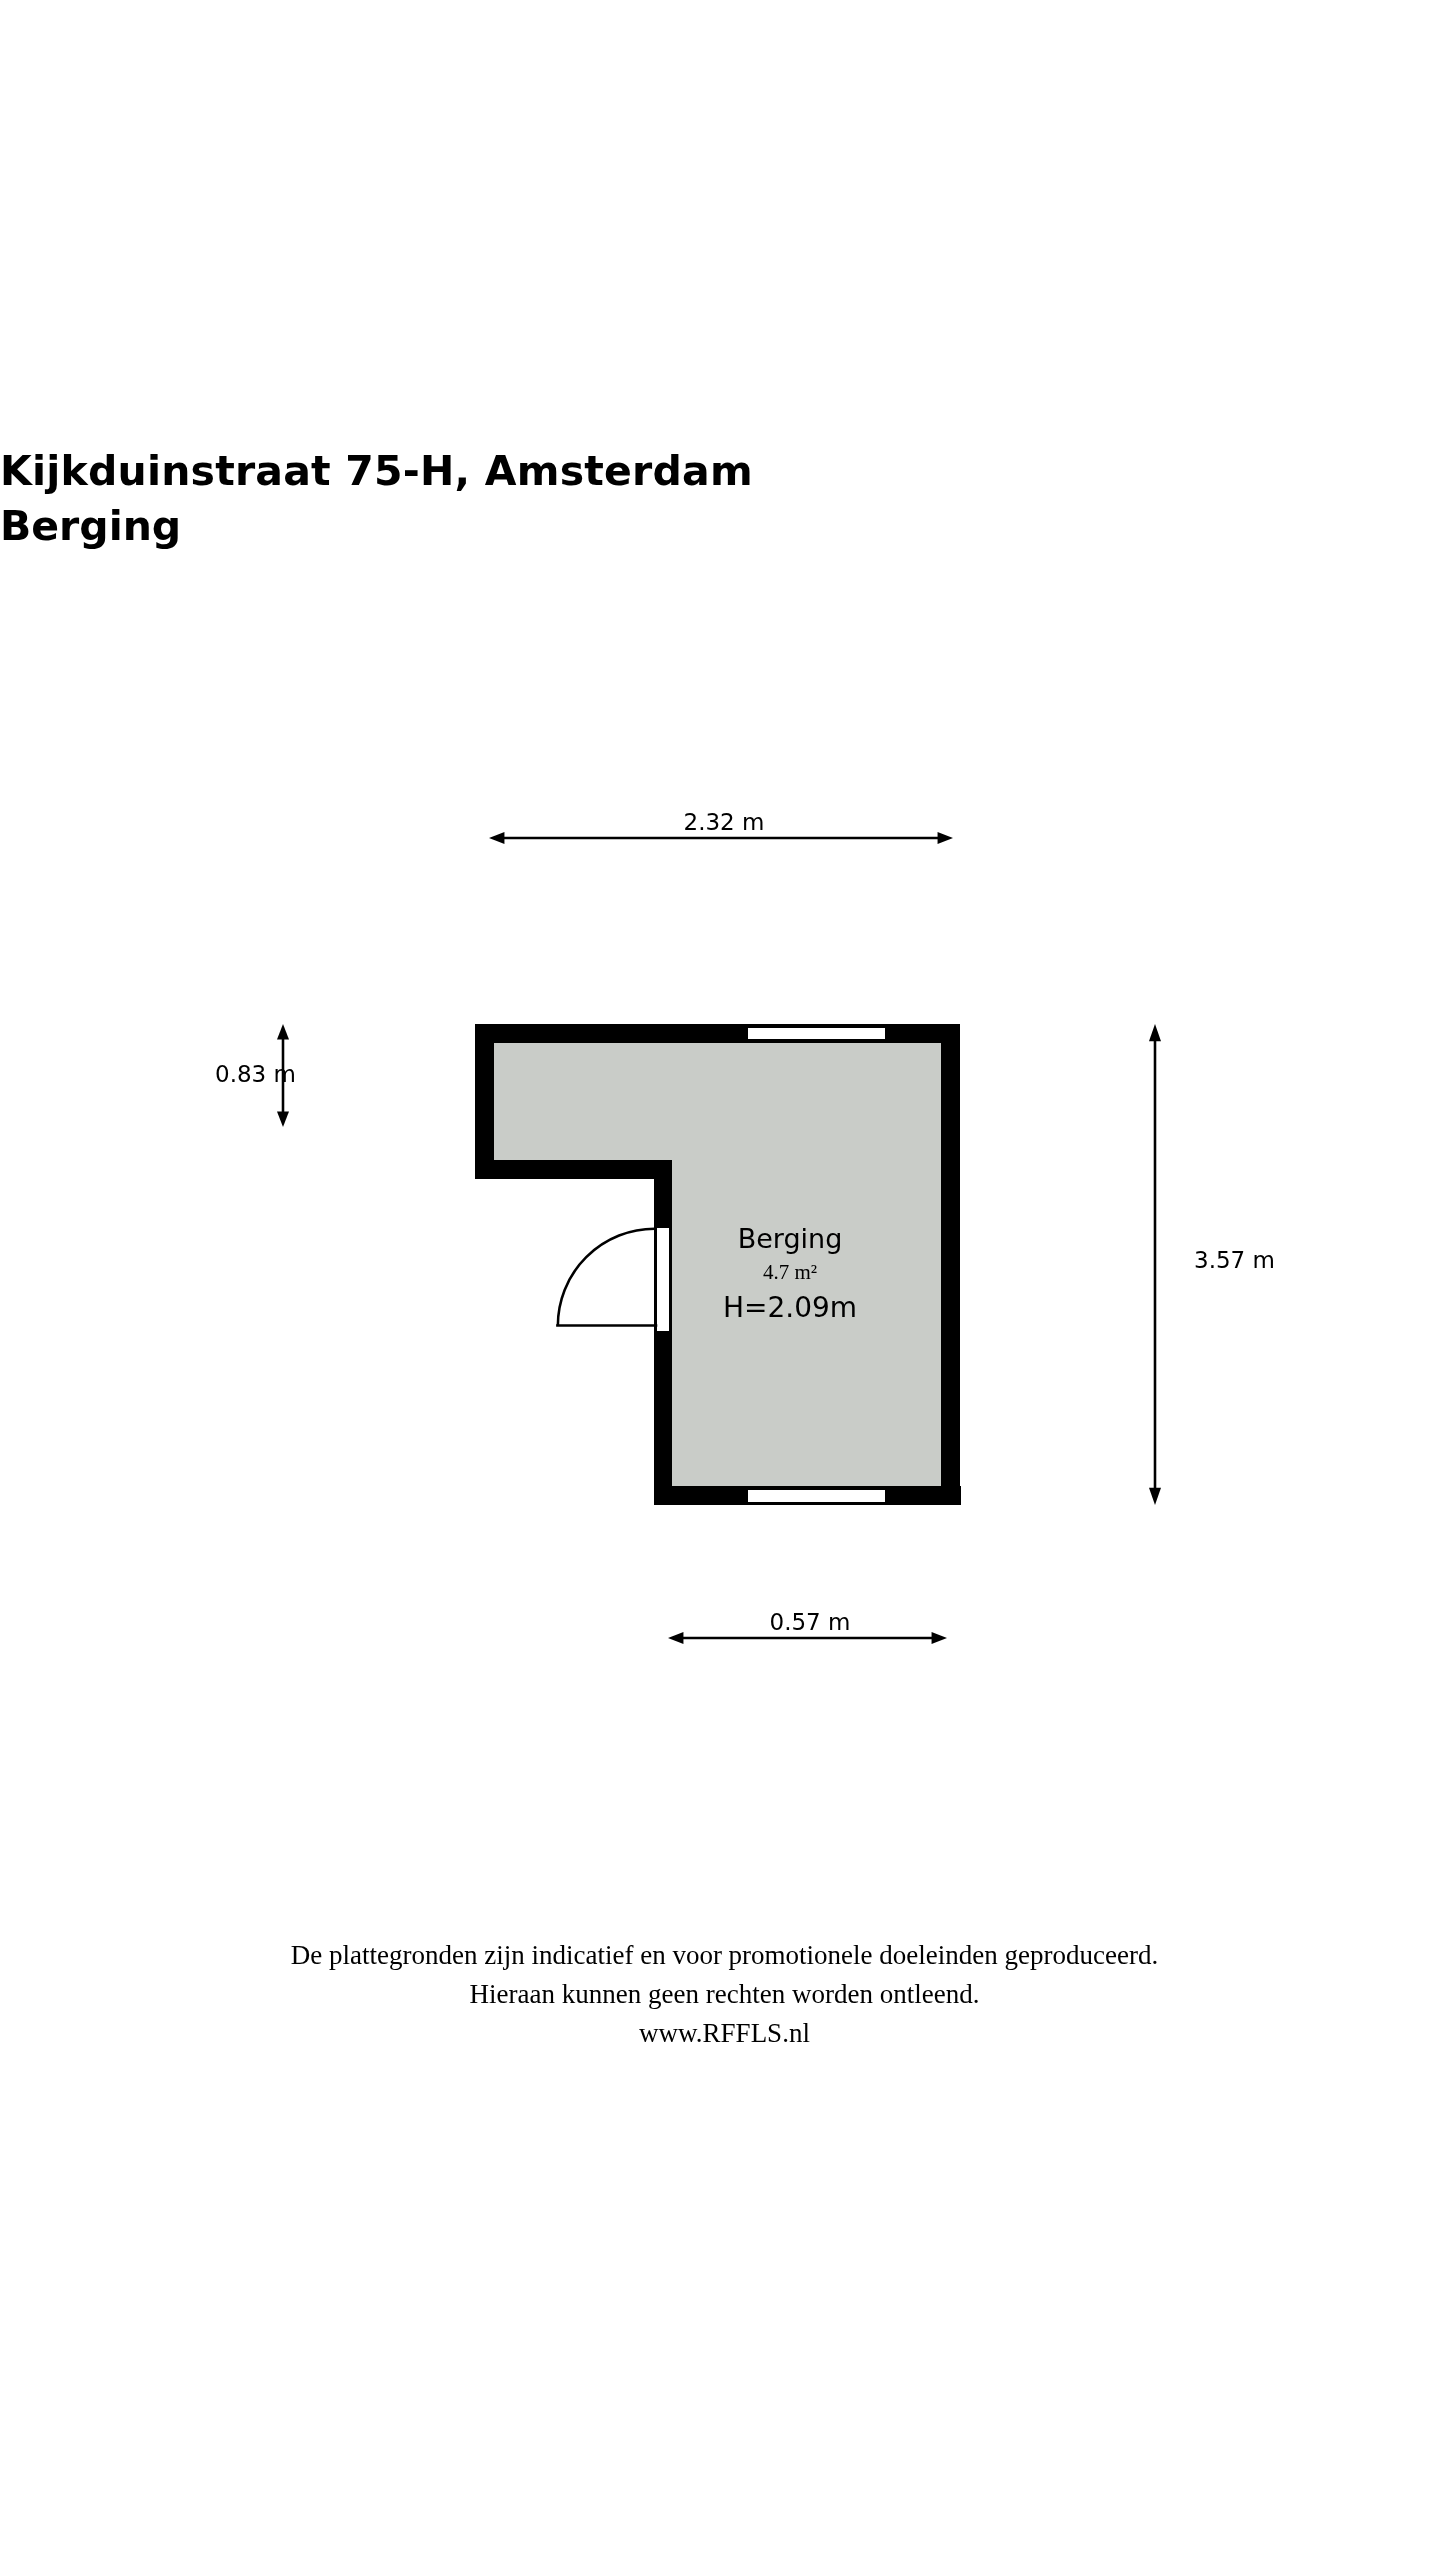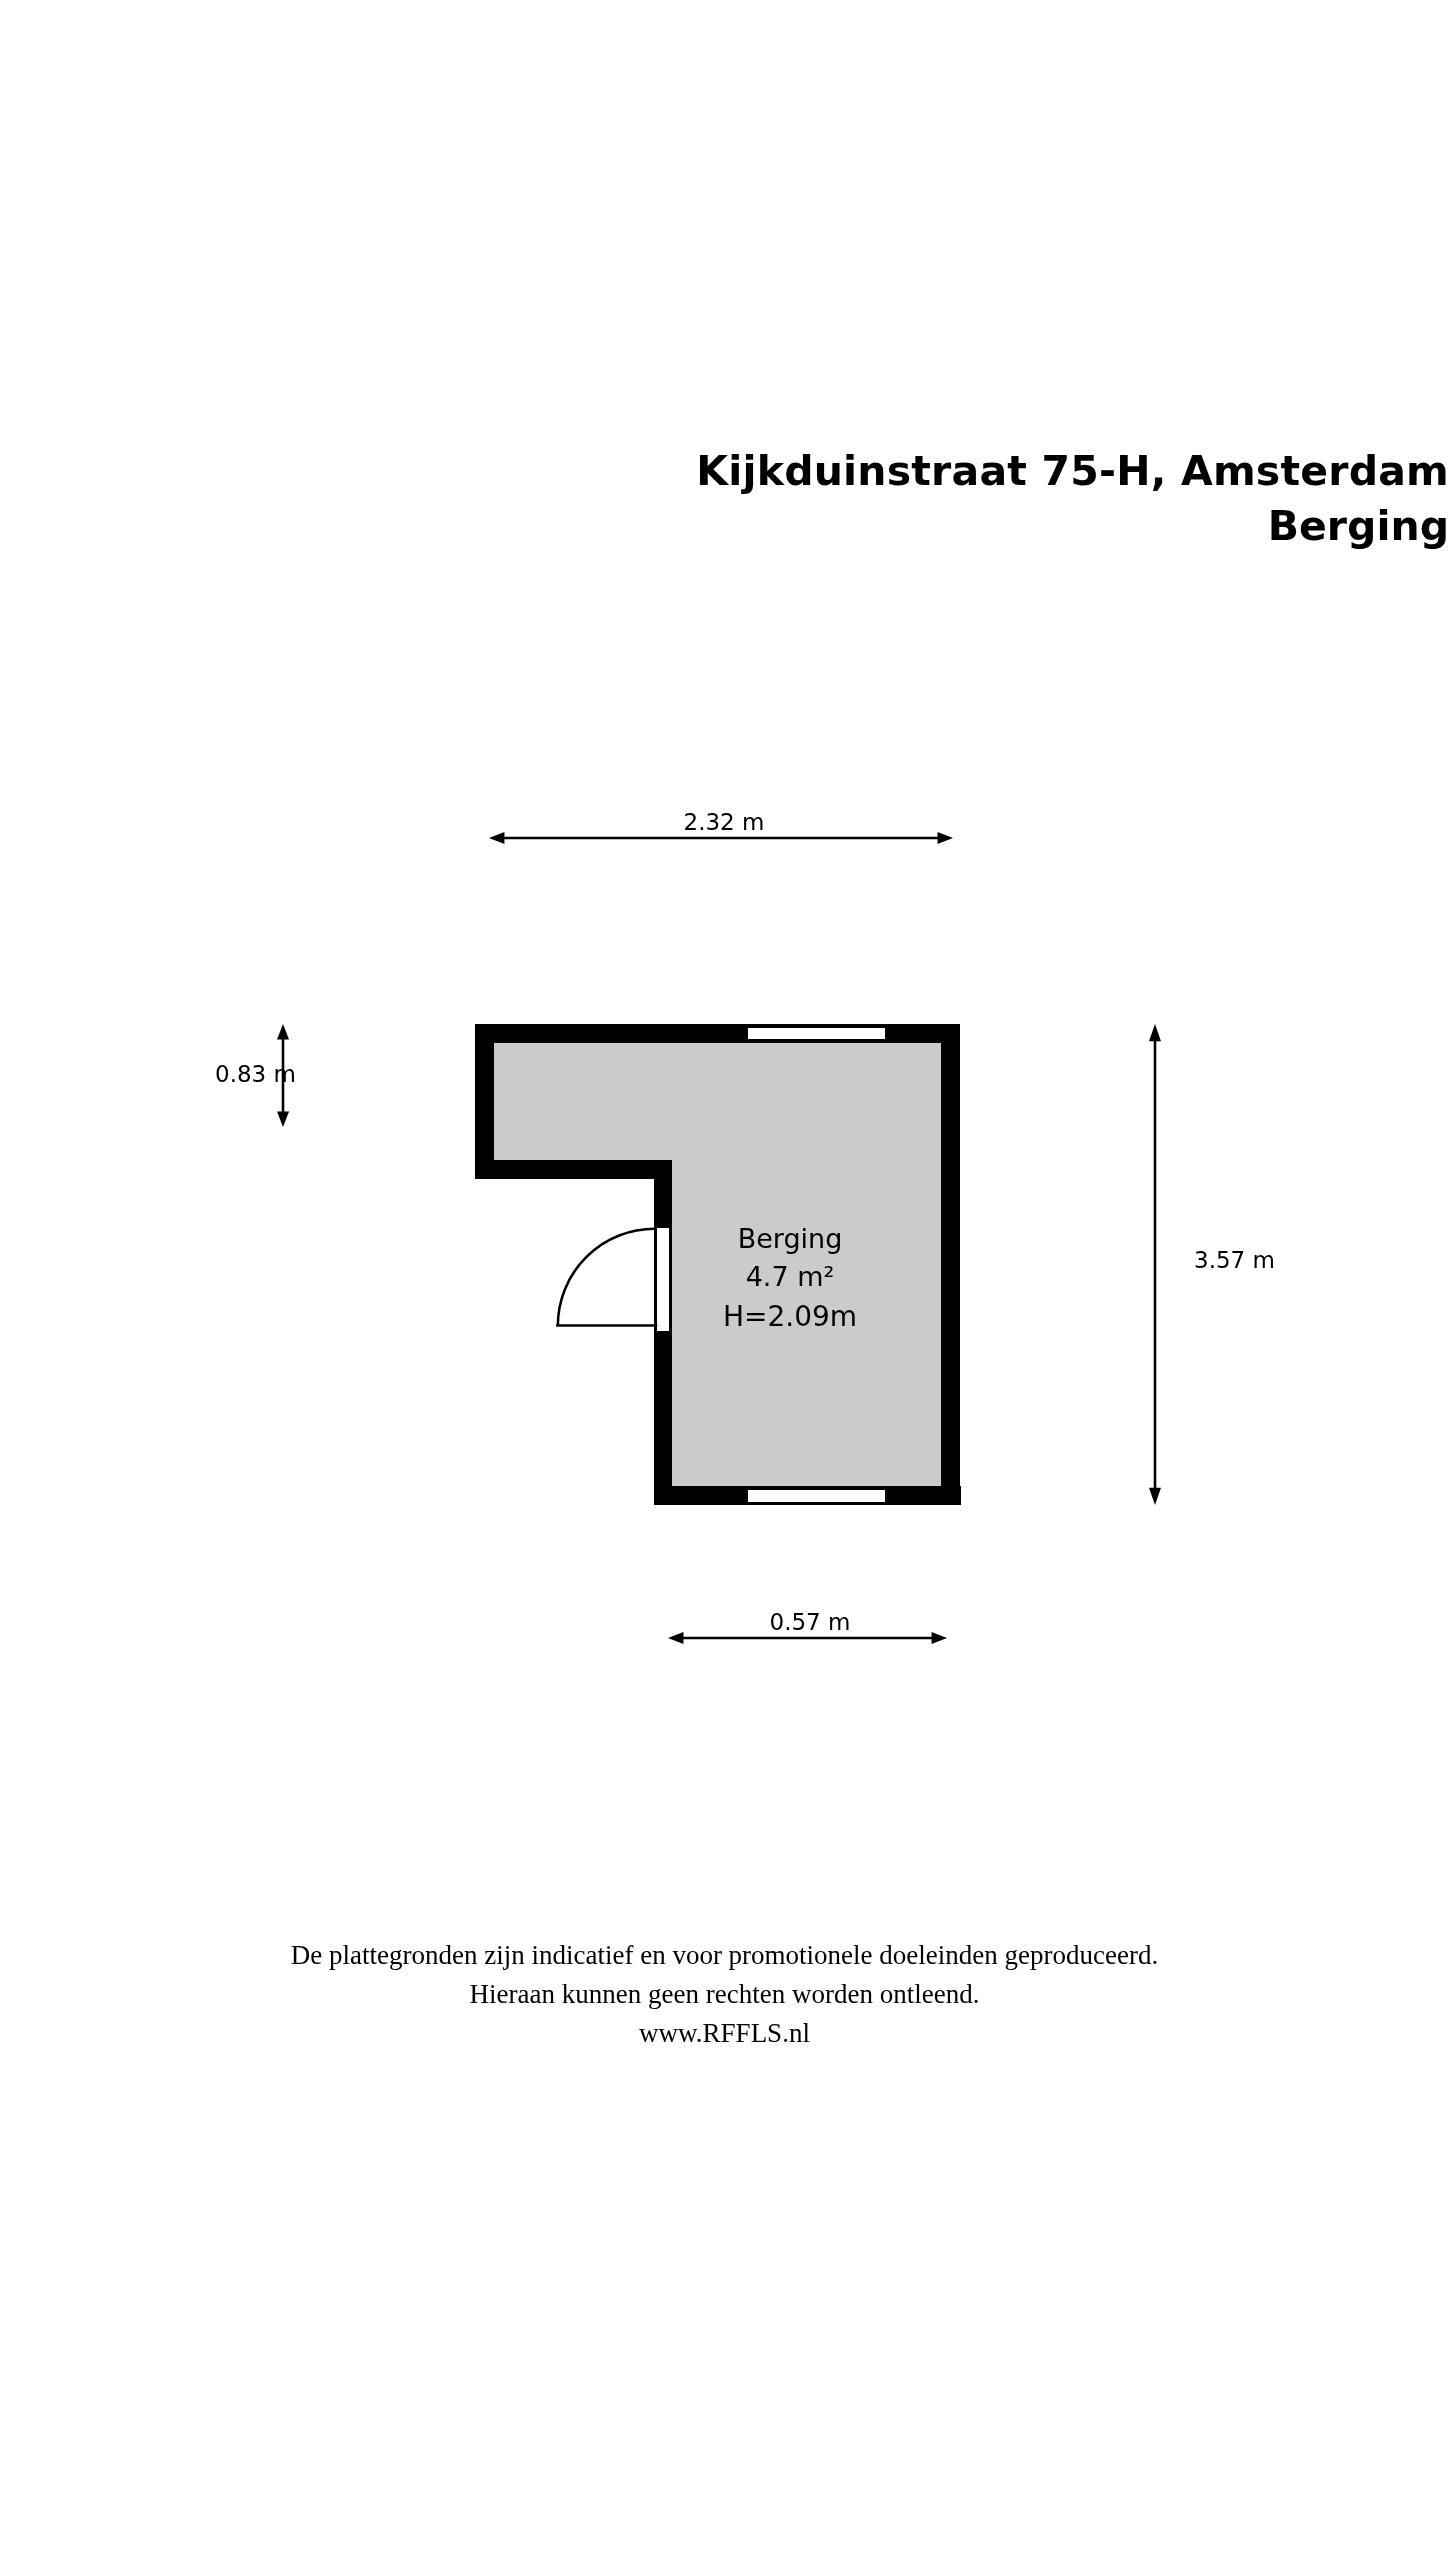--- a/index.html
+++ b/index.html
@@ -15,21 +15,21 @@
     color: #000000;
     overflow: hidden;
   }
 
   
   #title-block {
     position: absolute;
     top: 447px;
     left: 0;
     width: 1449px;
-    text-align: right;
+    text-align: left;
   }
   #title-line1 {
     font-size: 41px;
     font-weight: bold;
     letter-spacing: 0.2px;
     line-height: 1.18;
   }
   #title-line2 {
     font-size: 41px;
     font-weight: bold;
@@ -89,21 +89,21 @@
   
   #room-label {
     position: absolute;
     left: 661px;
     top: 464px;
     width: 258px;
     text-align: center;
     line-height: 1.42;
   }
   #room-label .rl-name { font-size: 27px; }
-  #room-label .rl-area { font-size: 27px; }
+  #room-label .rl-area { font-size: 21px; font-family: Liberation Serif, serif; }
   #room-label .rl-height { font-size: 28px; }
 
   
   .dim-label {
     position: absolute;
     font-size: 23px;
     white-space: nowrap;
   }
   .dim-svg {
     position: absolute;

